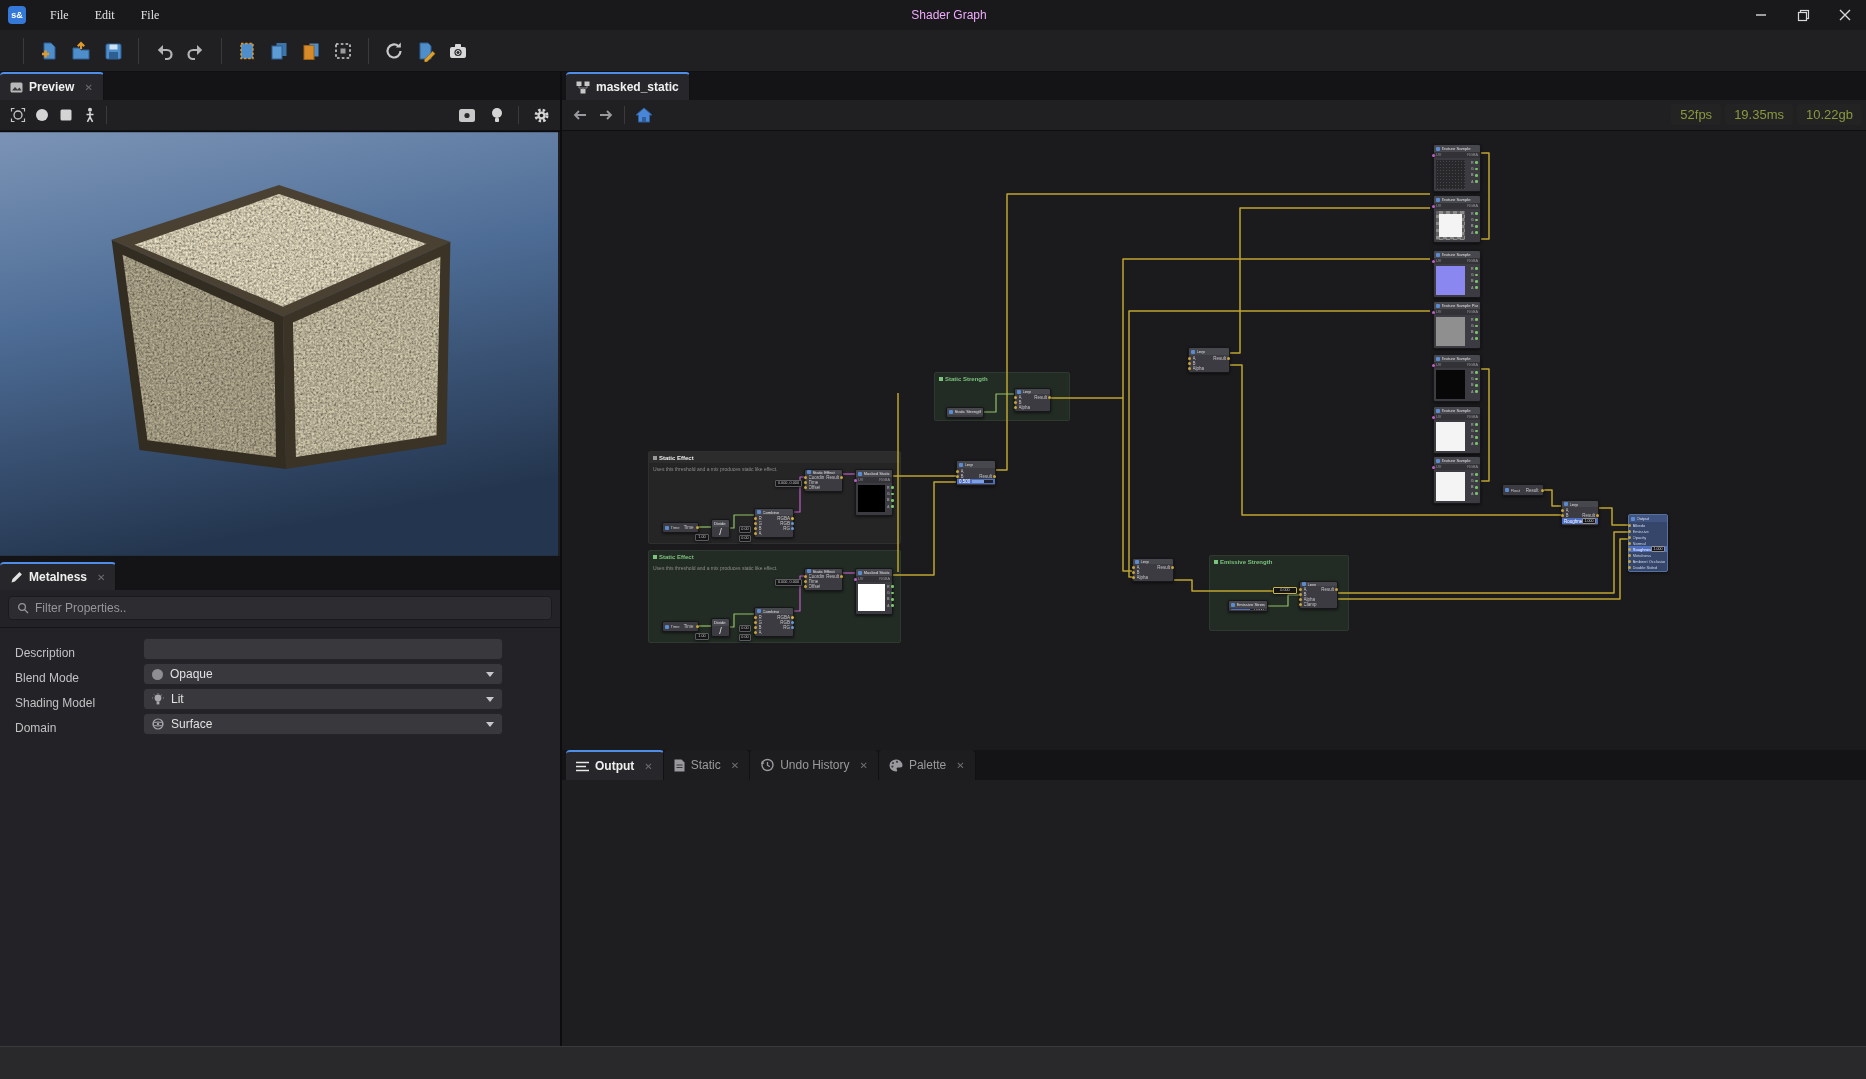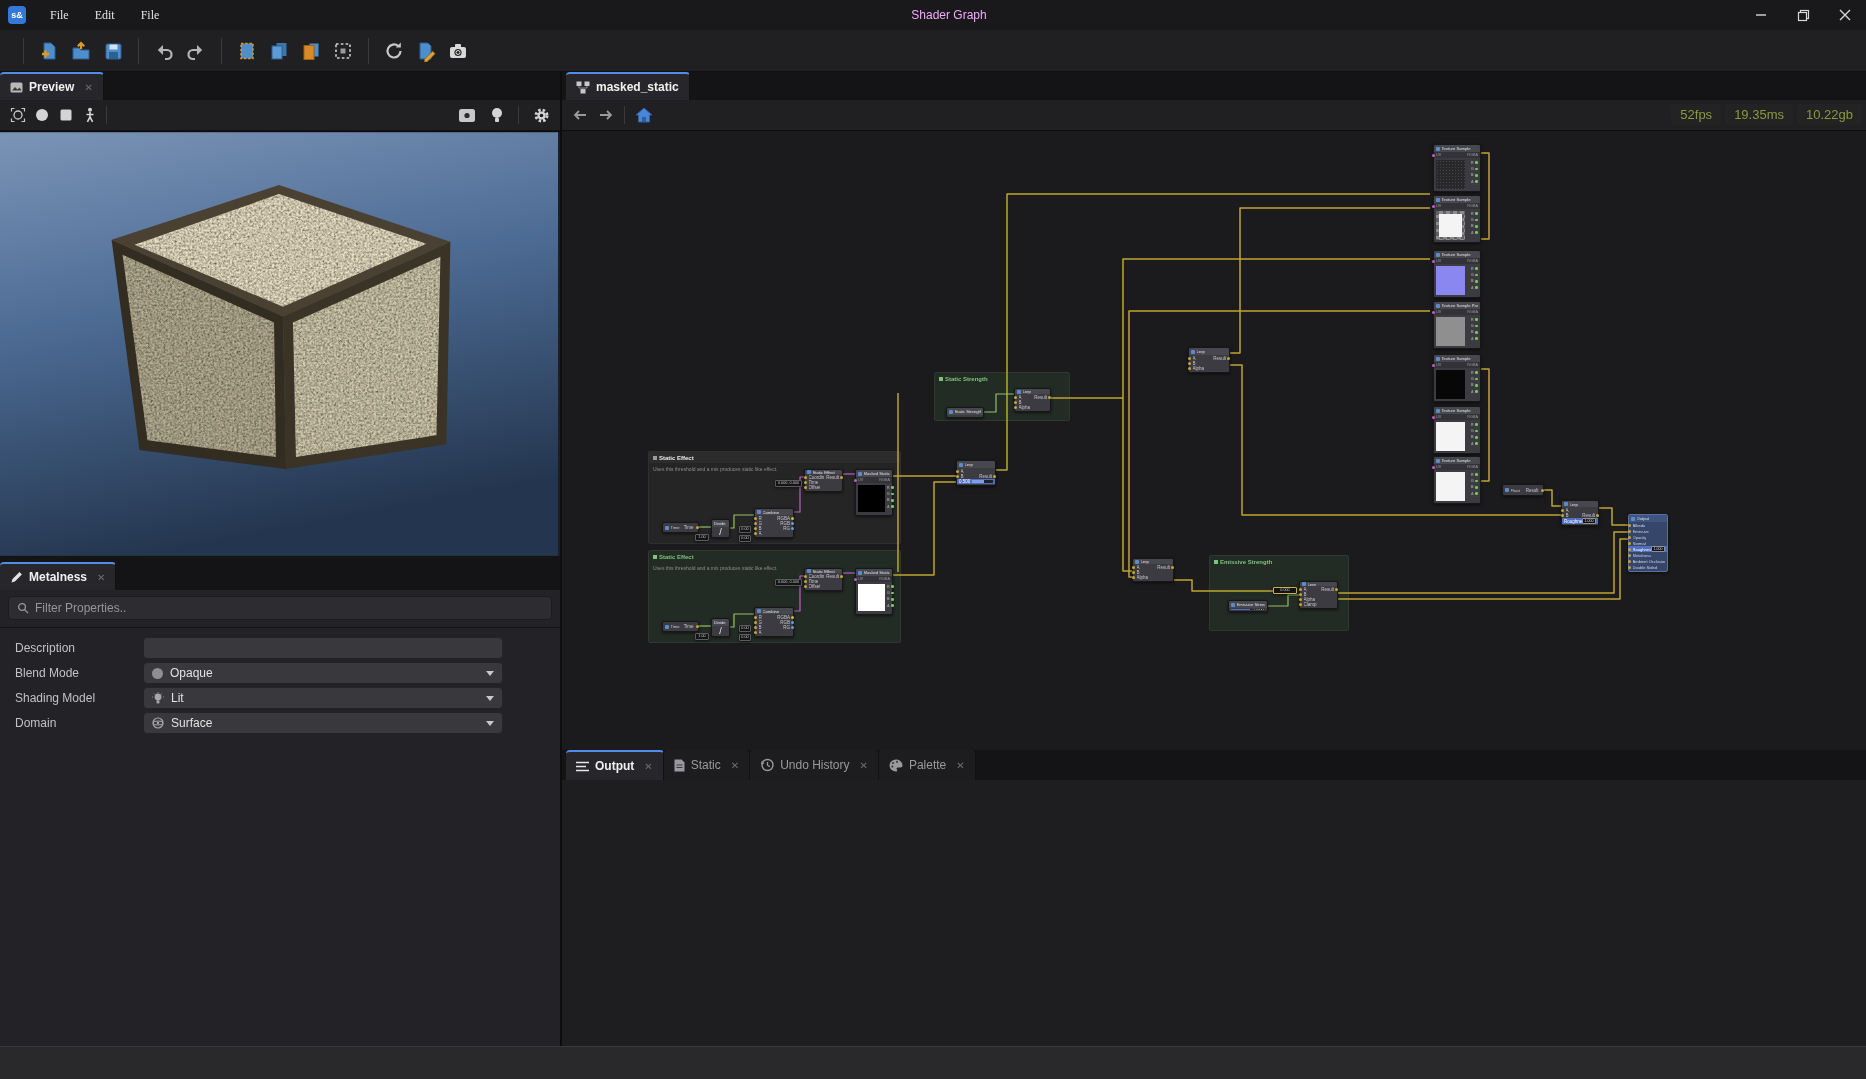--- a/index.html
+++ b/index.html
@@ -35,21 +35,21 @@
 
   .hsplit { position:absolute; left:0; top:556px; width:560px; height:6px; background:#141416; }
   .vsplit { position:absolute; left:560px; top:72px; width:2px; height:974px; background:#0d0d0f; }
 
   .propspane { position:absolute; left:0; top:562px; width:560px; height:484px; background:#232327; }
   .filterrow { padding:6px 8px 7px 8px; }
   .filterbox { display:flex; align-items:center; gap:6px; height:24px; background:#2d2d31; border-radius:4px; padding:0 8px; border:1px solid #1b1b1d; }
   .filterbox input { flex:1; background:transparent; border:none; outline:none; color:#cfcfcf; font-size:12px; font-family:"Liberation Sans", sans-serif; }
   .filterbox input::placeholder { color:#96969a; }
   .propdivider { height:1px; background:#151517; margin-bottom:8px; }
-  .proprow { display:flex; align-items:center; height:24px; padding:0 16px 0 15px; margin-bottom:1px; }
+  .proprow { display:flex; align-items:flex-end; height:24px; padding:0 16px 0 15px; margin-bottom:1px; }
   .proplabel { width:128px; font-size:12px; color:#c2c2c4; }
   .textinput { width:360px; height:22px; background:#38383d; border:1px solid #242427; border-radius:4px; color:#ddd; font-size:12px; padding:0 6px; font-family:"Liberation Sans", sans-serif; }
   .dropdown { width:360px; height:22px; background:#38383d; border:1px solid #242427; border-radius:4px; display:flex; align-items:center; gap:7px; padding:0 8px; font-size:12px; color:#e2e2e2; }
   .caret { margin-left:auto; width:0; height:0; border-left:4px solid transparent; border-right:4px solid transparent; border-top:5px solid #c8c8ca; }
   .ddcircle { width:11px; height:11px; border-radius:50%; background:#8f8f93; }
 
   
   .rightpane { position:absolute; left:562px; top:72px; width:1304px; height:974px; }
   .graphnav { height:31px; background:#202023; border-bottom:1px solid #0e0e10; display:flex; align-items:center; gap:10px; padding:0 10px; position:relative; }
   .stats { position:absolute; right:4px; top:4px; display:flex; gap:4px; }

